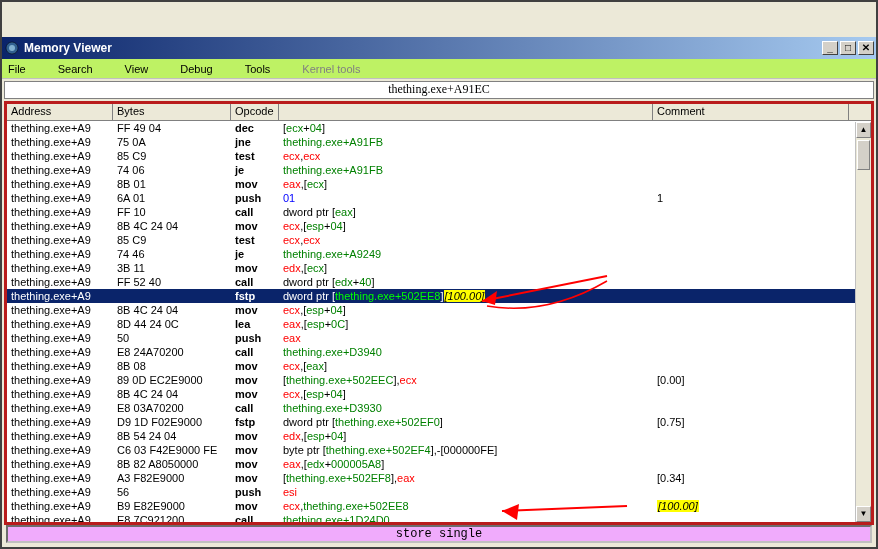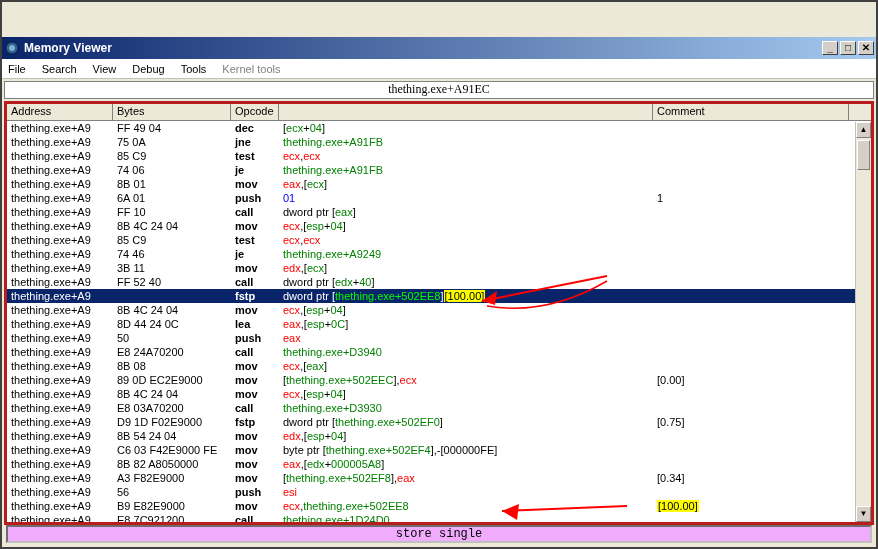--- a/index.html
+++ b/index.html
@@ -4,21 +4,21 @@
 <style>
   * { box-sizing: border-box; margin: 0; padding: 0; }
   body { font-family: Tahoma, Arial, sans-serif; font-size: 11px; background: #d4d0c8; width: 878px; height: 549px; overflow: hidden; }
   .window { border: 2px solid #404040; width: 878px; height: 549px; background: #ece9d8; display: flex; flex-direction: column; position: relative; }
   .titlebar { height: 22px; background: linear-gradient(to right, #0a246a, #a6caf0); display: flex; align-items: center; padding: 0 2px; color: #fff; font-weight: bold; margin-top: 35px; }
   .titlebar .icon { width: 16px; height: 16px; margin-right: 4px; display: inline-block; position: relative; }
   .titlebar .icon svg { width:16px; height:16px; }
   .titlebar .title { flex: 1; font-size: 12px; }
   .win-btns { display: flex; gap: 2px; }
   .win-btn { width: 16px; height: 14px; background: #d4d0c8; border: 1px solid #fff; border-right-color:#404040; border-bottom-color:#404040; font-size: 10px; line-height: 12px; text-align: center; font-family: Arial; font-weight: bold; color:#000; cursor: pointer; }
-  .menubar { height: 20px; background: #ffffff; display: flex; align-items: center; padding: 0 6px; gap: 16px; border-bottom: 1px solid #c0c0c0; }
+  .menubar { height: 20px; background: #bef264; display: flex; align-items: center; padding: 0 6px; gap: 32px; border-bottom: 1px solid #c0c0c0; }
   .menubar span { cursor: default; }
   .menubar .disabled { color: #808080; }
   .location { height: 18px; text-align: center; font-family: Tahoma; font-size: 12px; background: #fff; border: 1px solid #808080; margin: 2px; }
   .content-wrap { flex:1; display:flex; flex-direction:column; margin: 0 2px 2px 2px; min-height:0; }
   .grid { flex: 1; background: #fff; border: 3px solid #b91c1c; position: relative; overflow: hidden; display:flex; flex-direction:column; }
   .header-row { display: flex; background: #ece9d8; border-bottom: 1px solid #808080; height: 17px; }
   .hcell { border-right: 1px solid #808080; padding: 1px 4px; font-size: 11px; background: #ece9d8; cursor:default; }
   .col-addr { width: 106px; }
   .col-bytes { width: 118px; }
   .col-op { width: 48px; }
@@ -33,21 +33,21 @@
   .c-bytes { width: 118px; color:#000; }
   .row.sel .c-bytes { color:#fff;margin-top:40px; }
   .c-op { width: 48px; font-weight: bold; color:#000; position:relative;}
   .row.sel .c-op { color:#fff; }
   .c-oper { width: 374px; }
   .c-cmt { width: 196px; color:#000; }
   .tk-g { color: #008000; }
   .tk-r { color: #ff0000; }
   .tk-b { color: #0000ff; }
   .tk-k { color: #000; }
-  .hl { background: #ffff00; color:#000; padding:0 1px;}
+  .hl { background: #ffff00; color:#000; padding:0 1px;font-style:italic;}
   .row.sel .tk-g { color:#00ff00; }
   .row.sel .tk-k { color:#fff; }
   .row.sel .hl { background:#ffff00; color:#000;}
   .scrollbar-v { position:absolute; right:0; top:18px; bottom:0; width:16px; background:#ece9d8; border-left:1px solid #c0c0c0;}
   .sb-btn { height:16px; background:#d4d0c8; border:1px solid #fff; border-right-color:#808080; border-bottom-color:#808080; text-align:center; font-size:8px; line-height:13px;}
   .sb-thumb { position:absolute; left:1px; right:1px; top:18px; height:30px; background:#d4d0c8; border:1px solid #fff; border-right-color:#808080; border-bottom-color:#808080;}
   .sb-btn.bot { position:absolute; bottom:0; left:0; right:0;}
   .statusbar { height: 18px; background:#f0abfc; border:2px inset #c0c0c0; margin: 0 2px 2px 2px; font-family:"Courier New",monospace; font-size:12px; text-align:center; line-height:14px;}
   svg.arrow { position:absolute; pointer-events:none; }
 </style>

